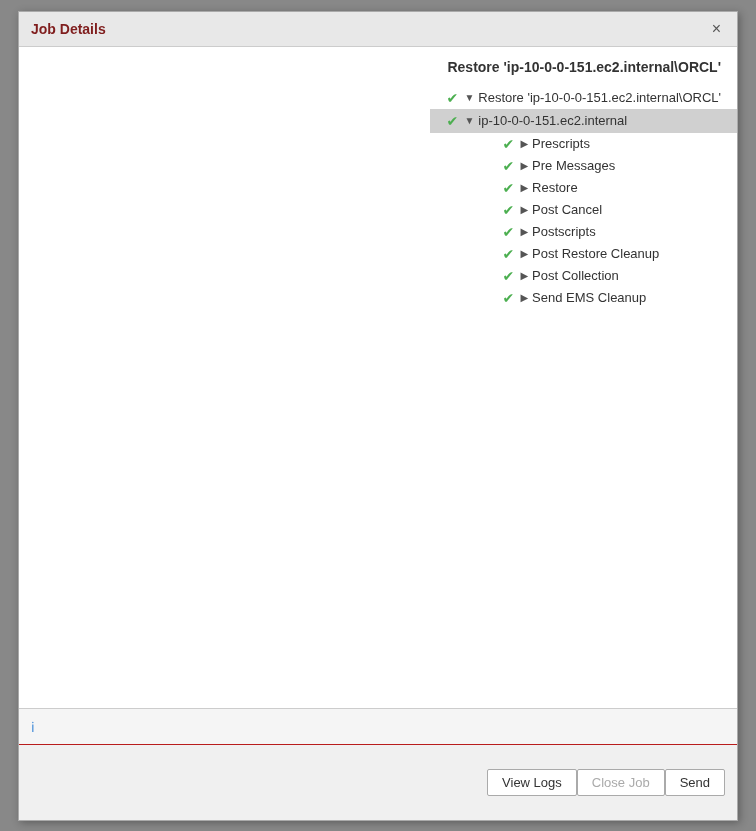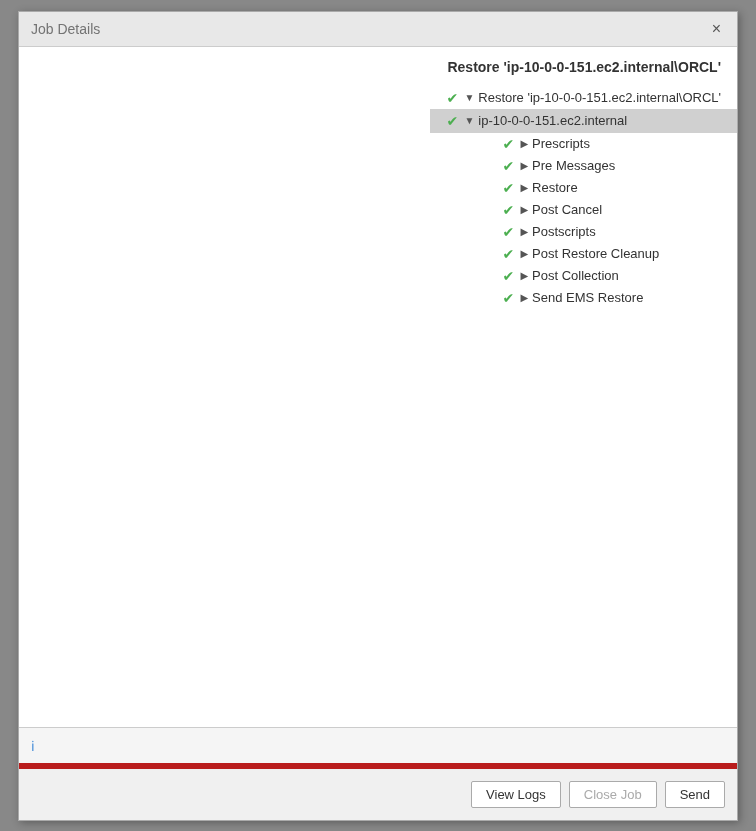--- a/index.html
+++ b/index.html
@@ -33,22 +33,22 @@
       background: #e8e8e8;
       padding: 8px 12px;
       display: flex;
       justify-content: space-between;
       align-items: center;
       border-bottom: 1px solid #ccc;
     }
 
     .dialog-title {
       font-size: 14px;
-      font-weight: normal;
-      color: #737373;
+      font-weight: bold;
+      color: #7f1d1d;
     }
 
     .close-btn {
       background: none;
       border: none;
       font-size: 16px;
       cursor: pointer;
       color: #555;
       padding: 0 4px;
     }
@@ -122,25 +122,24 @@
       gap: 6px;
     }
 
     .info-icon {
       color: #4a90d9;
       font-size: 14px;
     }
 
     .dialog-footer {
       background: #f0f0f0;
-      border-top: 6px solid #b91c1c;
-      padding: 12px 12px;
+      border-top: 1px solid #b91c1c;
+      padding: 24px 12px;
       display: flex;
       justify-content: flex-end;
-      gap: 8px;
     }
 
     .btn {
       padding: 5px 14px;
       font-size: 13px;
       border: 1px solid #aaa;
       background: #fff;
       cursor: pointer;
       border-radius: 2px;
       color: #333;
@@ -206,21 +205,21 @@
           <span>Post Restore Cleanup</span>
         </div>
         <div class="tree-item level-2">
           <span class="check-icon">✔</span>
           <span class="expand-arrow"> ▶ </span>
           <span>Post Collection</span>
         </div>
         <div class="tree-item level-2">
           <span class="check-icon">✔</span>
           <span class="expand-arrow"> ▶ </span>
-          <span>Send EMS Restore</span>
+          <span>Send EMS Cleanup</span>
         </div>
       </div>
   </div>
 
   <div class="status-bar">
     <span class="info-icon">ℹ</span>
   </div>
 
   <div class="dialog-footer">
     <button class="btn">View Logs</button>

